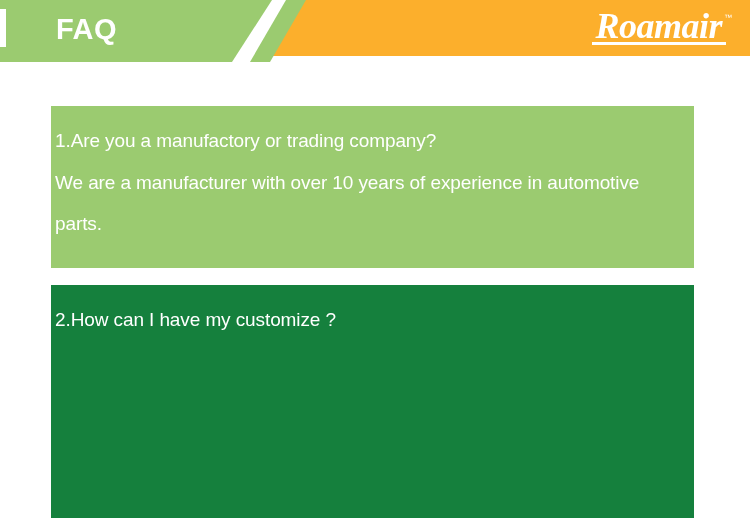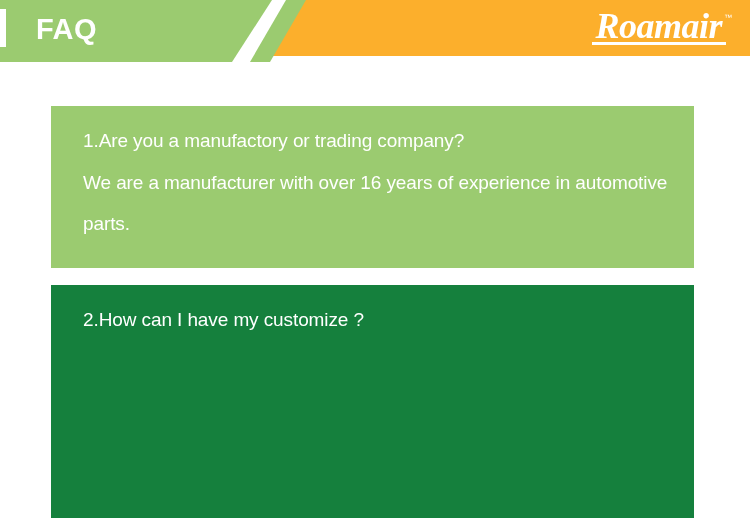--- a/index.html
+++ b/index.html
@@ -65,21 +65,21 @@
     top: 0;
     width: 495px;
     height: 56px;
     background: #FCAF2C;
     -webkit-clip-path: polygon(36px 0, 495px 0, 495px 56px, 0 56px);
     clip-path: polygon(36px 0, 495px 0, 495px 56px, 0 56px);
   }
 
   .header-title {
     position: absolute;
-    left: 36px;
+    left: 56px;
     top: 12px;
     font-size: 29px;
     font-weight: bold;
     color: #ffffff;
     letter-spacing: 0.5px;
     line-height: 34px;
     font-family: "Liberation Sans", sans-serif;
   }
 
   
@@ -120,21 +120,21 @@
     height: 3px;
     background: #ffffff;
   }
 
   
   .faq-block {
     position: absolute;
     left: 51px;
     width: 643px;
     box-sizing: border-box;
-    padding: 14px 22px 18px 32px;
+    padding: 14px 22px 18px 4px;
   }
   .faq-block.green {
     top: 106px;
     height: 162px;
     background: #9BCB70;
   }
   .faq-block.orange {
     top: 285px;
     height: 280px;
     background: #15803d;
@@ -169,18 +169,18 @@
   <div class="logo">
     <div class="logo-word">Roamair</div>
     <div class="logo-tm">™</div>
     <div class="logo-rule"></div>
   </div>
 
 </div>
 
 <div class="faq-block green">
   <p class="faq-q">1.Are you a manufactory or trading company?</p>
-  <p class="faq-a">We are a manufacturer with over 16 years of experience in automotive parts.</p>
+  <p class="faq-a">We are a manufacturer with over 10 years of experience in automotive parts.</p>
 </div>
 
 <div class="faq-block orange">
   <p class="faq-q">2.How can I have my customize ?</p>
 </div>
 
 </body></html>

